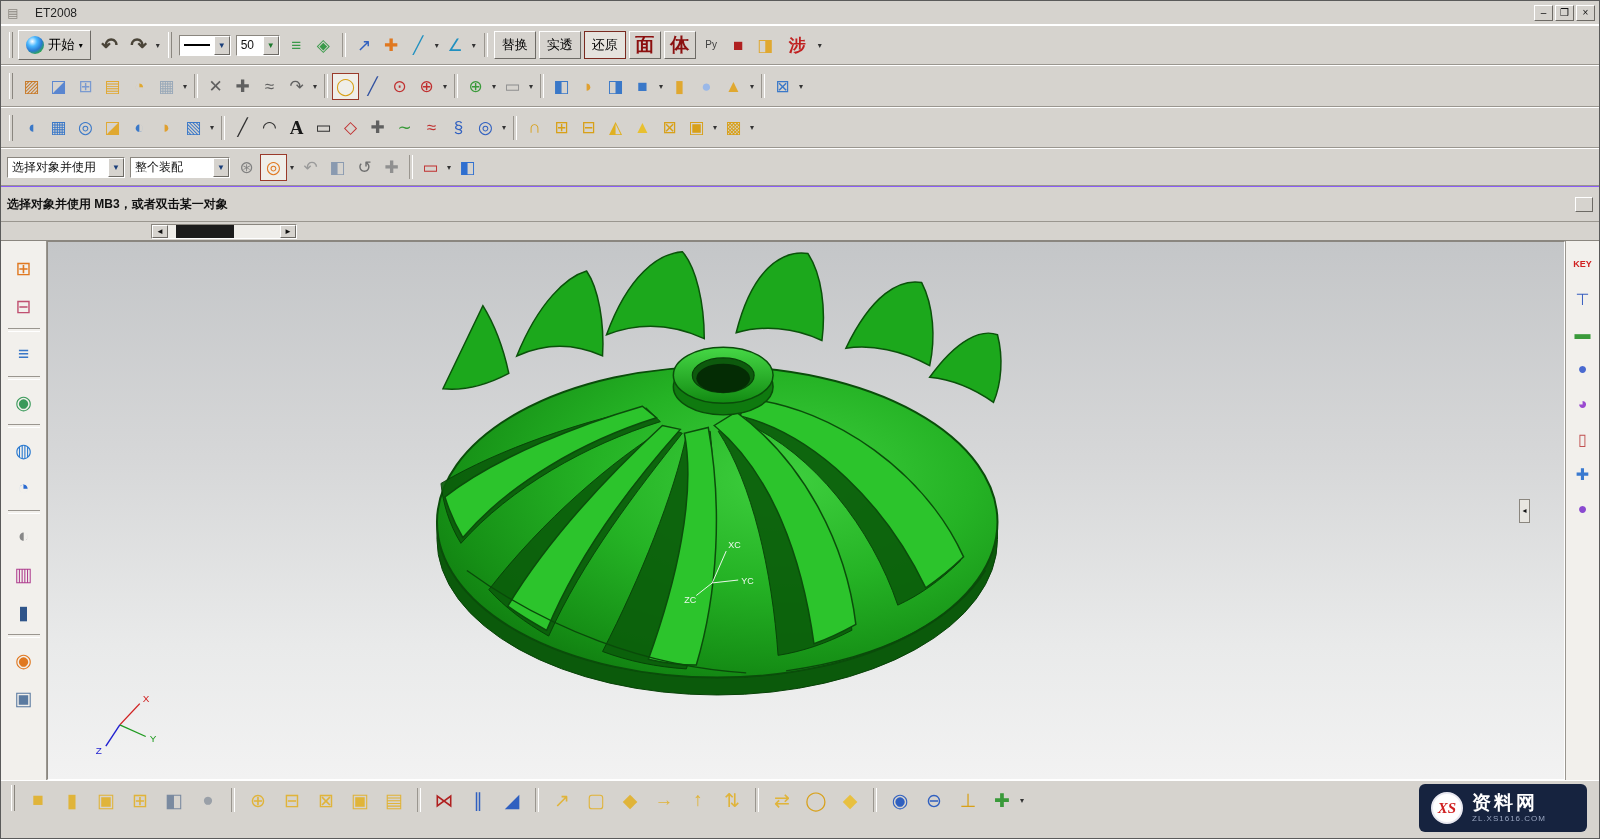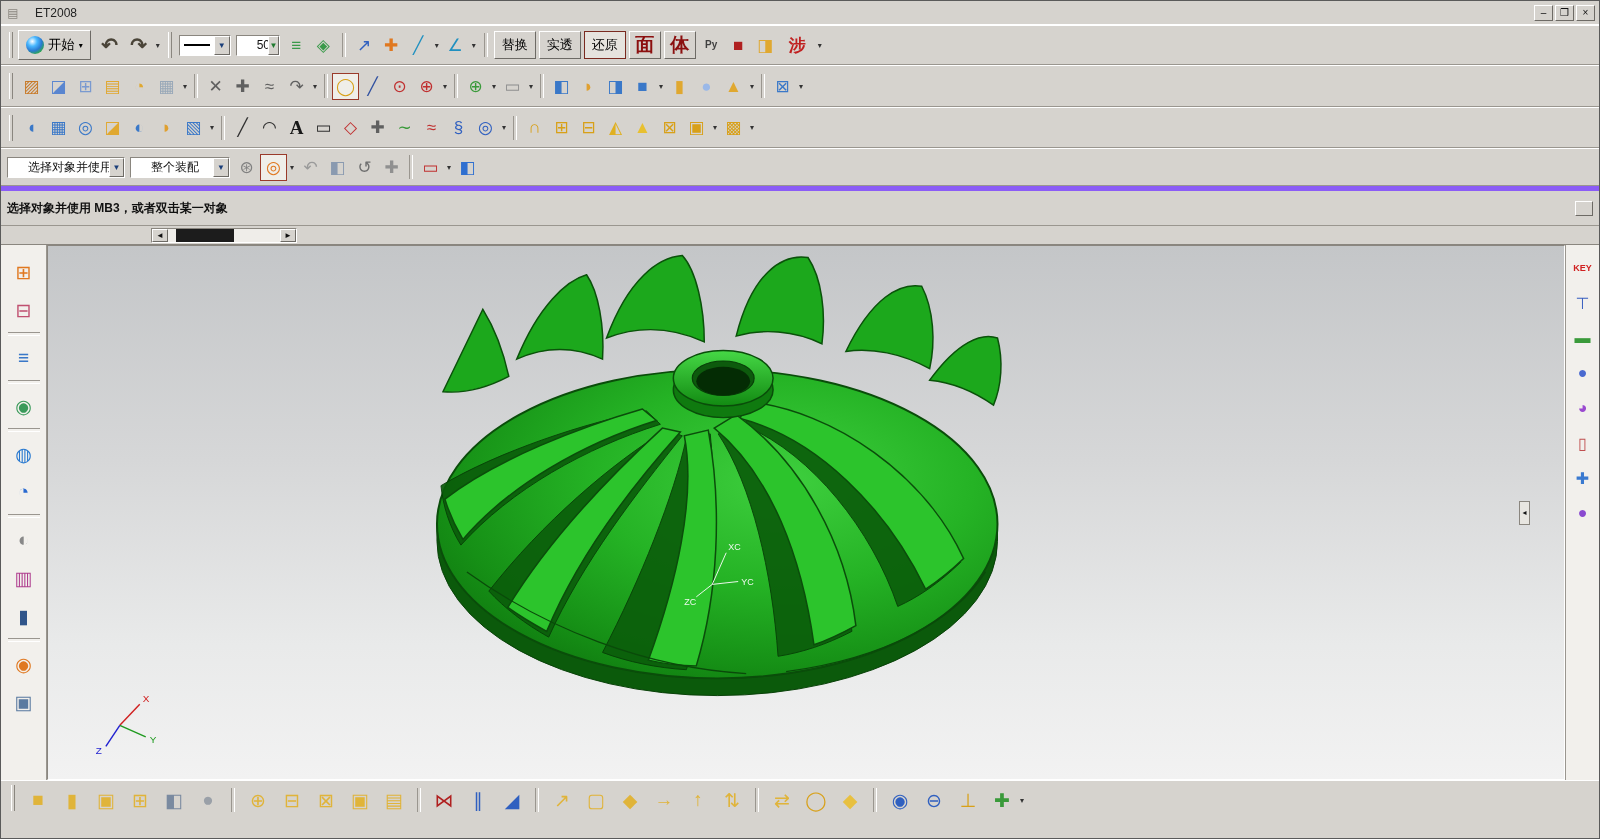--- a/index.html
+++ b/index.html
@@ -24,50 +24,50 @@
   
   .tb { display:flex; align-items:center; padding:1px 4px; gap:1px; background:#d6d3ce;
         border-top:1px solid #fff; border-bottom:1px solid #9a968f; }
   .tb1 { height:40px; } .tb2 { height:42px; } .tb3 { height:41px; } .selbar { height:38px; }
   .grip { width:4px; height:26px; border-left:1px solid #fff; border-right:1px solid #8a867f; margin:0 4px; }
   .tsep { width:4px; height:24px; border-left:1px solid #9a968f; border-right:1px solid #fff; margin:0 4px; }
   .titem { display:inline-flex; align-items:center; }
   .tbtn { width:27px; height:27px; display:flex; align-items:center; justify-content:center;
           font-size:17px; line-height:1; background:transparent; border:1px solid transparent; cursor:default; }
   .tbtn[data-pressed="true"] { border:1px solid #9a3a2a; background:#efeee9; }
-  .tbtn[data-variant="text"] { font-size:10px; font-weight:bold; }
+  .tbtn[data-variant="text"] { font-size:10px; font-weight:normal; }
   .tbtn[data-variant="letter"] { font-size:19px; font-weight:bold; font-family:"Liberation Serif","DejaVu Serif",serif; }
   .dd { display:none; width:10px; height:27px; align-items:center; justify-content:center;
         font-size:8px; color:#333; }
   .dd[data-show="true"] { display:inline-flex; }
 
   .start-btn { display:inline-flex; align-items:center; gap:4px; height:30px; padding:0 7px;
                background:#d6d3ce; border:1px solid; border-color:#fff #6d6a65 #6d6a65 #fff; margin-right:4px; }
   .start-orb { width:18px; height:18px; border-radius:50%;
                background:radial-gradient(circle at 35% 30%, #ffffff 0%, #49b8ff 28%, #2a7ad0 55%, #2fae3e 80%, #e8d020 100%); }
   .bigarrow { font-size:20px; font-weight:bold; color:#4a4438; width:28px; height:28px;
               display:flex; align-items:center; justify-content:center; border:1px solid transparent; background:none; }
 
   .combo { display:inline-flex; align-items:center; height:21px; background:#fff;
            border:1px solid; border-color:#8a867f #fff #fff #8a867f; margin:0 2px; }
-  .combo .val { padding:0 4px; white-space:nowrap; overflow:hidden;margin-left:16px; }
+  .combo .val { padding:0 4px; white-space:nowrap; overflow:hidden; }
   .combo-btn { width:16px; height:100%; display:flex; align-items:center; justify-content:center;
                font-size:8px; color:#1b3f7a; background:#d6d3ce; border:1px solid; border-color:#fff #6d6a65 #6d6a65 #fff; margin-left:auto; }
   .line-sample { display:inline-block; width:26px; height:2px; background:#000; margin:0 4px; }
 
   .txtbtn { height:28px; padding:0 7px; display:inline-flex; align-items:center; justify-content:center;
             font-size:13px; background:#d6d3ce; border:1px solid; border-color:#fff #6d6a65 #6d6a65 #fff;
             margin:0 1px; white-space:nowrap; }
   .txtbtn.boxed { border:1px solid #7a2a20; background:#e6e3de; }
   .txtbtn.redchar { font-size:19px; color:#8b0f0f; width:32px; padding:0; font-weight:bold; }
   .txtbtn.she { font-size:17px; color:#c02020; font-weight:bold; border-color:transparent; background:none; }
 
   
   .promptbar { height:33px; display:flex; align-items:center; padding:17px 6px; background:#d6d3ce;
-               border-top:5px solid #8b5cf6; border-bottom:1px solid #9a968f; }
+               border-top:1px solid #8b5cf6; border-bottom:1px solid #9a968f; }
   .prompt-text { font-weight:bold; color:#101010; }
   .corner-box { margin-left:auto; width:18px; height:15px; background:#d6d3ce;
                 border:1px solid; border-color:#fff #6d6a65 #6d6a65 #fff; }
   .scrollstrip { position:relative; height:19px; background:#d6d3ce; border-bottom:1px solid #8a867f; }
   .mini-scroll { position:absolute; left:150px; top:2px; width:146px; height:15px; display:flex;
                  background:#efede9; border:1px solid; border-color:#8a867f #fff #fff #8a867f; }
   .scr-btn { width:16px; height:100%; display:flex; align-items:center; justify-content:center;
              font-size:8px; background:#d6d3ce; border:1px solid; border-color:#fff #6d6a65 #6d6a65 #fff; }
   .scr-track { flex:1; position:relative; }
   .scr-thumb { position:absolute; left:8px; top:0; width:58px; height:100%; background:#1c1c1c; }
@@ -794,14 +794,21 @@
 
         </span>
 
         <span class="titem">
           <button class="bbtn" style="color: rgb(58, 154, 58);">✚</button>
           <span class="dd" data-show="true">▾</span>
         </span>
       </span>
   </div>
 
+  <div class="watermark">
+    <span class="wm-logo">XS</span>
+    <span class="wm-col">
+      <span class="wm-title">资料网</span>
+      <span class="wm-url">ZL.XS1616.COM</span>
+    </span>
+  </div>
 
 </div>
 
 </body></html>

